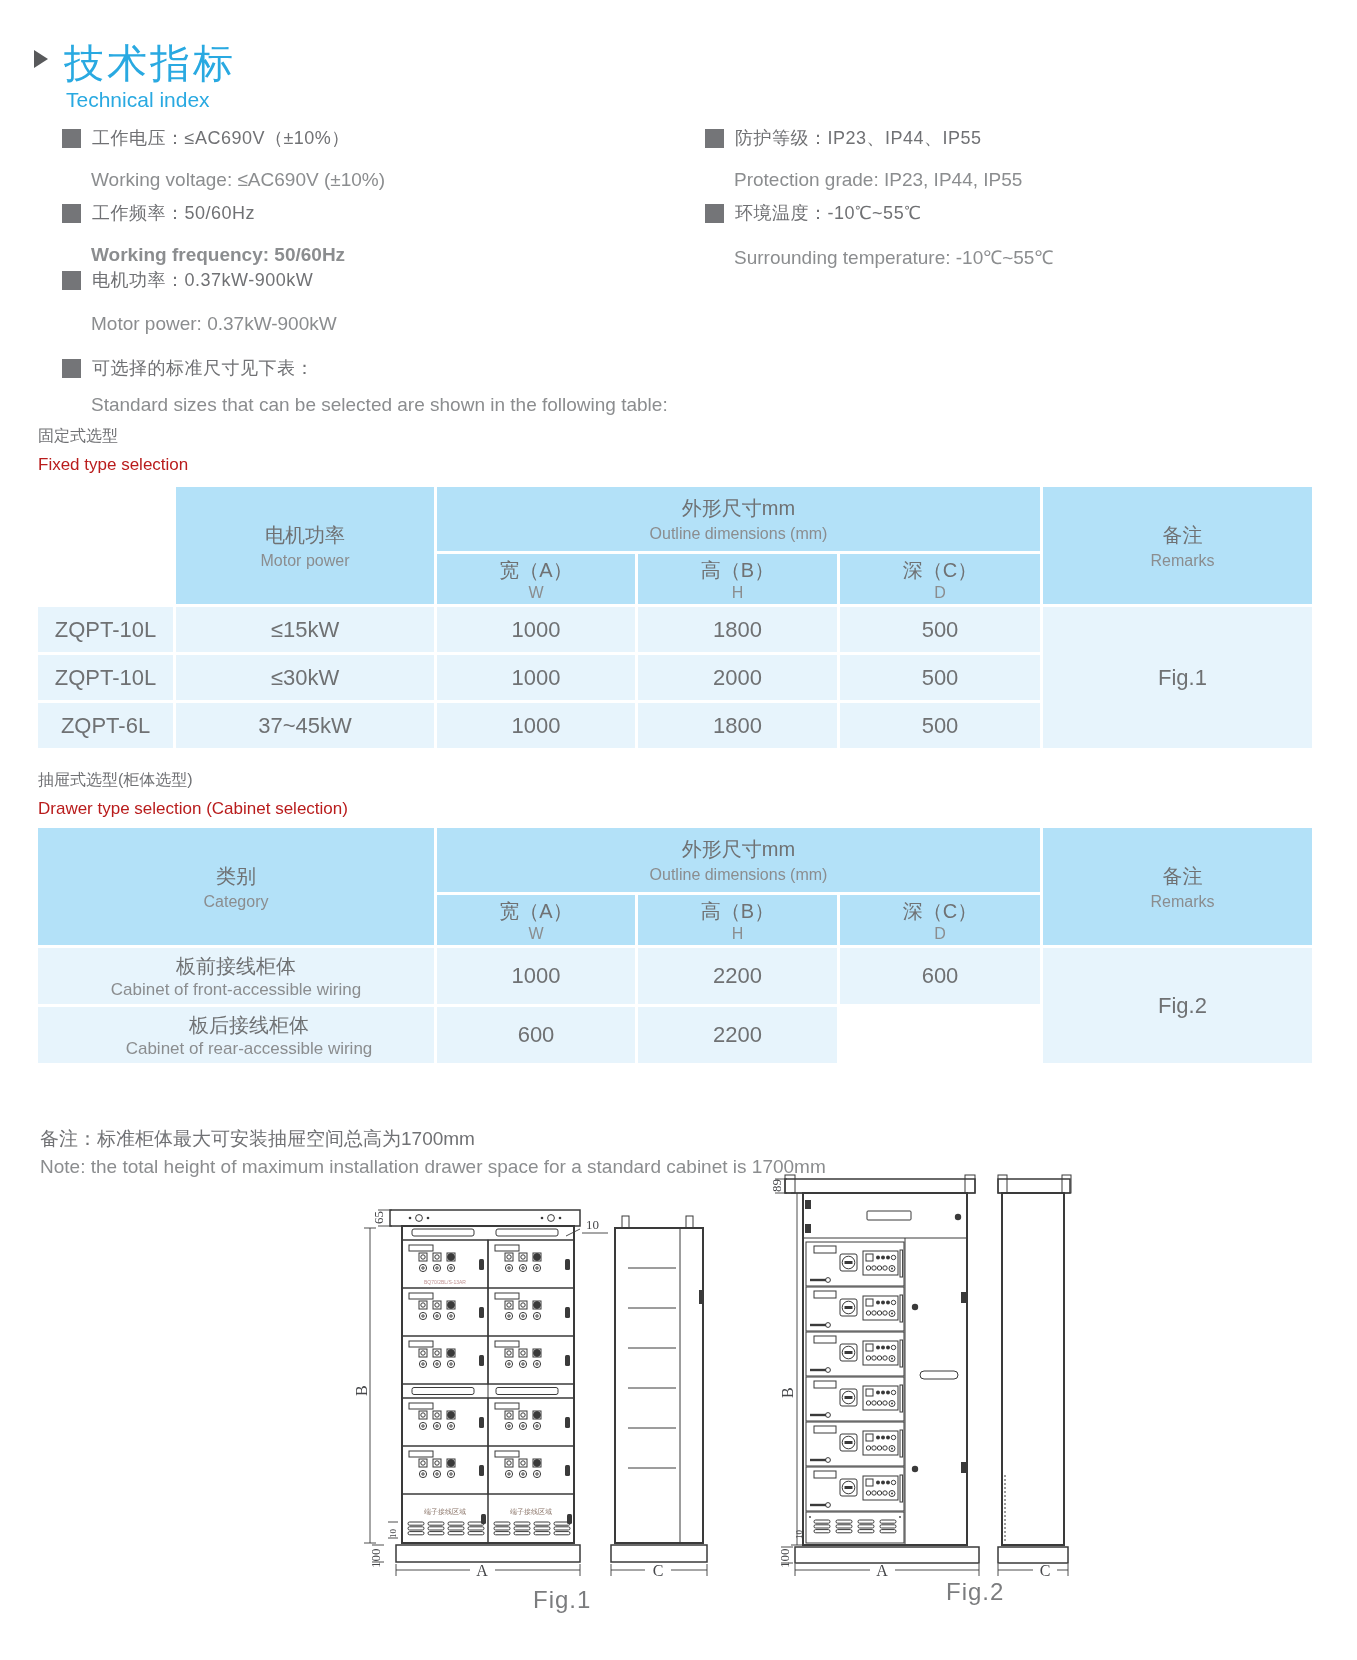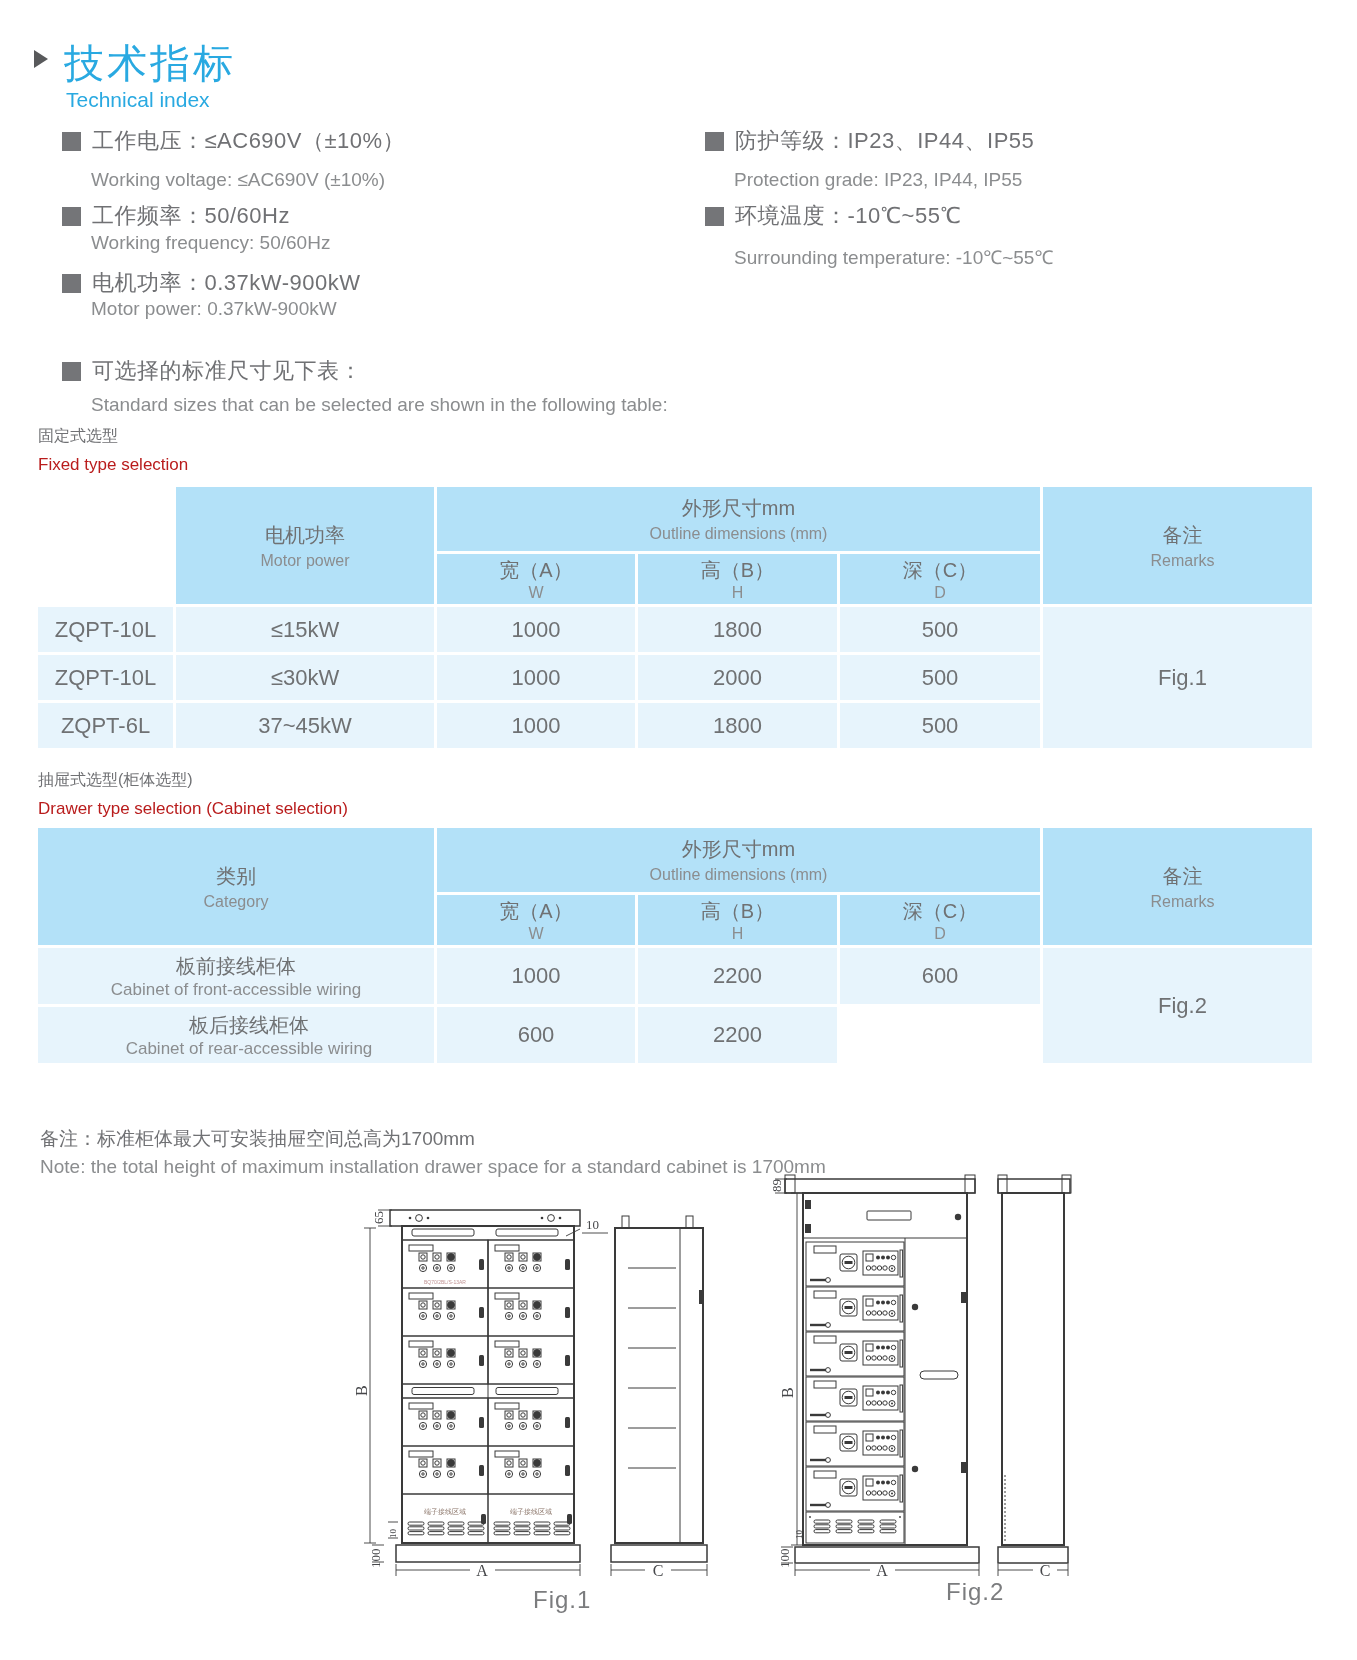--- a/index.html
+++ b/index.html
@@ -5,21 +5,21 @@
   html,body { margin:0; padding:0; background:#fff; }
   .page { position:relative; width:1312px; height:1660px; background:#ffffff;
           font-family:"Liberation Sans",sans-serif; overflow:hidden;border-radius:12px; }
   .abs { position:absolute; }
   .row { display:flex; align-items:center; gap:11px; }
   .sq { width:19px; height:19px; background:#747578; flex:0 0 auto; }
   .tri { width:0; height:0; border-left:14px solid #58595b;
          border-top:9px solid transparent; border-bottom:9px solid transparent; }
   .title { font-size:40px; color:#29a9e1; letter-spacing:3px; }
   .subtitle { font-size:21px; color:#29a9e1; }
-  .t-zh { font-size:22px; color:#707174; letter-spacing:0.5px; white-space:nowrap; }
+  .t-zh { font-size:18px; color:#707174; letter-spacing:0.5px; white-space:nowrap; }
   .t-en { font-size:19px; color:#8b8d8f; white-space:nowrap; }
   .sec-zh { font-size:16px; color:#707174; }
   .sec-en { font-size:17px; color:#b91c1c; }
   .tbl { position:absolute; display:grid; gap:3px; }
   .hc { background:#b3e1f8; display:flex; flex-direction:column; align-items:center;
         justify-content:center; text-align:center; gap:3px; }
   .bc { background:#e7f4fc; display:flex; flex-direction:column; align-items:center;
         justify-content:center; text-align:center; }
   .h-zh { font-size:20px; color:#6f7173; }
   .h-en { font-size:16px; color:#8b8d8f; }
@@ -47,27 +47,27 @@
   <div class="abs row" style="left:62px; top:126px;">
     <span class="sq"></span>
     <span class="t-zh">工作电压：≤AC690V（±10%）</span>
   </div>
   <div class="abs t-en" style="left:91px; top:169px;">Working voltage: ≤AC690V (±10%)</div>
 
   <div class="abs row" style="left:62px; top:201px;">
     <span class="sq"></span>
     <span class="t-zh">工作频率：50/60Hz</span>
   </div>
-  <div class="abs t-en" style="left:91px; top:232px;">Working frequency: 50/60Hz</div>
+  <div class="abs t-en" style="left:91px; top:244px;font-weight:bold;">Working frequency: 50/60Hz</div>
 
   <div class="abs row" style="left:62px; top:268px;">
     <span class="sq"></span>
     <span class="t-zh">电机功率：0.37kW-900kW</span>
   </div>
-  <div class="abs t-en" style="left:91px; top:298px;">Motor power: 0.37kW-900kW</div>
+  <div class="abs t-en" style="left:91px; top:313px;">Motor power: 0.37kW-900kW</div>
 
   <div class="abs row" style="left:705px; top:126px;">
     <span class="sq"></span>
     <span class="t-zh">防护等级：IP23、IP44、IP55</span>
   </div>
   <div class="abs t-en" style="left:734px; top:169px;">Protection grade: IP23, IP44, IP55</div>
 
   <div class="abs row" style="left:705px; top:201px;">
     <span class="sq"></span>
     <span class="t-zh">环境温度：-10℃~55℃</span>

